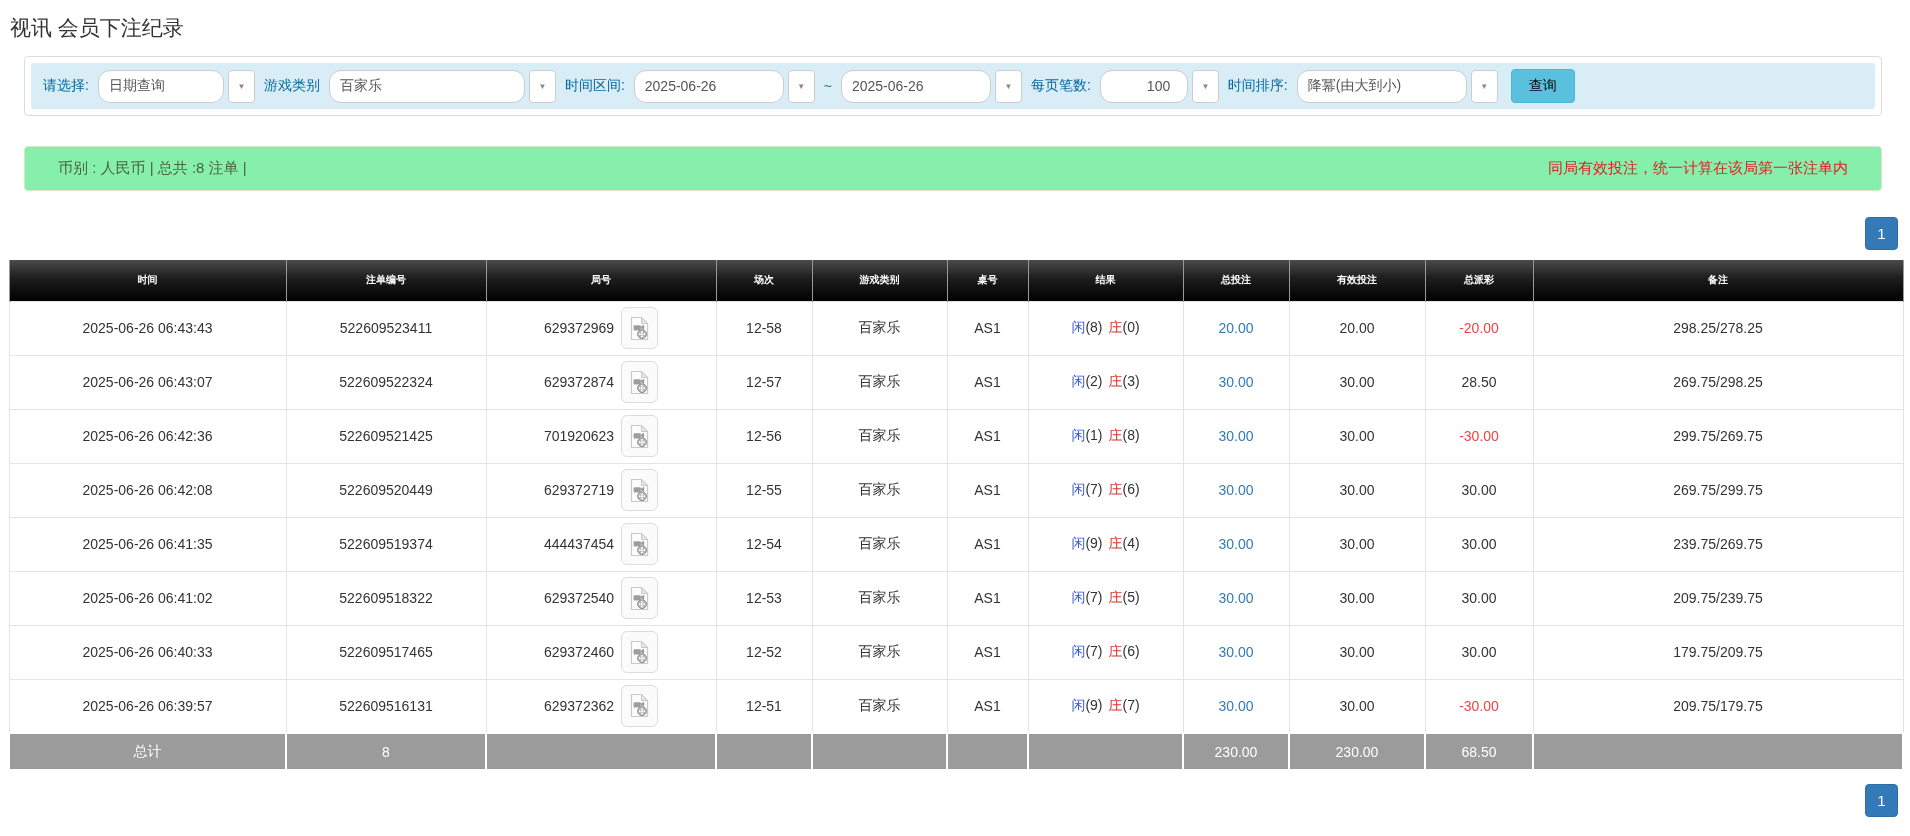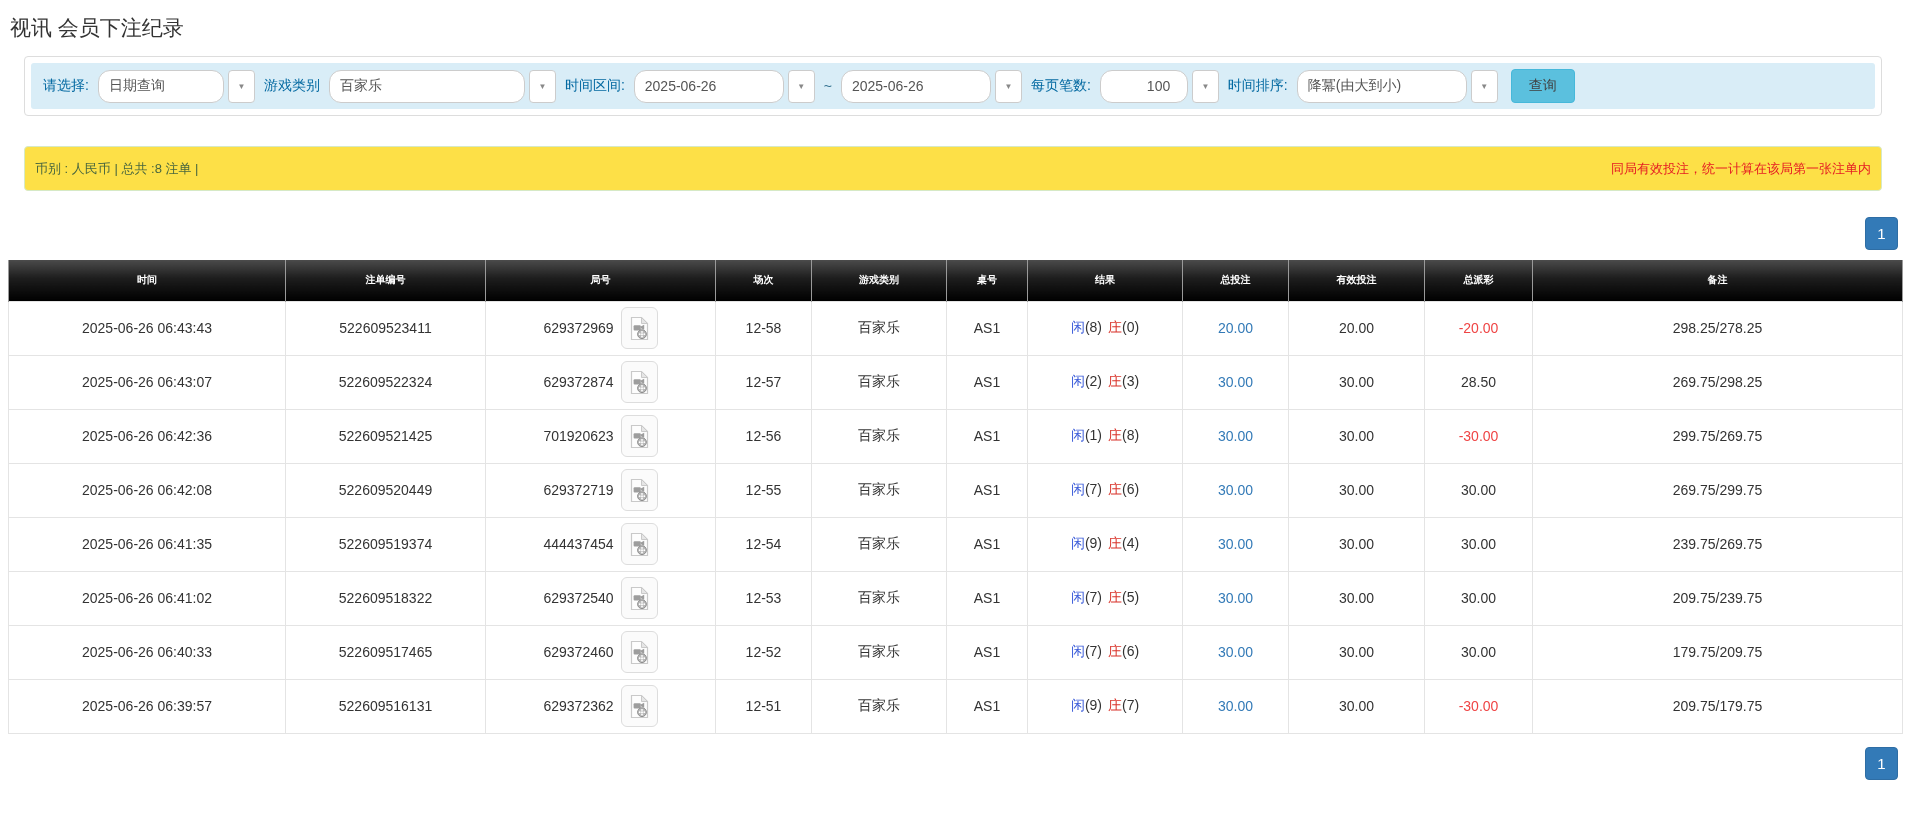--- a/index.html
+++ b/index.html
@@ -12,26 +12,26 @@
   .filter-bar { background:#d9edf7; border-radius:3px; height:46px; display:flex; align-items:center;
     padding:0 12px; gap:9px; font-size:14px; }
   .f-label { color:#0369a1; font-weight:normal; white-space:nowrap; }
   .combo { display:flex; gap:4px; align-items:center; }
   .combo input { height:33px; border:1px solid #ccc; border-radius:12px; padding:0 10px;
     font-size:14px; color:#555; background:#fff; font-family:inherit; }
   .caret-btn { width:27px; height:33px; border:1px solid #ccc; border-radius:4px; background:#fff;
     display:flex; align-items:center; justify-content:center; cursor:pointer; }
   .caret-btn span { font-size:8px; color:#888; }
   .tilde { color:#31708f; }
-  .search-btn { background:#5bc0de; border:1px solid #46b8da; color:#404040; border-radius:4px;
+  .search-btn { background:#5bc0de; border:1px solid #46b8da; color:#000000; border-radius:4px;
     height:34px; padding:0 17px; font-size:14px; margin-left:4px; cursor:pointer; font-family:inherit; }
 
   
-  .summary-bar { margin:30px 28px 0 24px; background:#fde047; border:1px solid #d6e9c6; border-radius:4px;
-    height:45px; display:flex; align-items:center; justify-content:space-between; padding:0 10px; font-size:13px; }
+  .summary-bar { margin:30px 28px 0 24px; background:#86efac; border:1px solid #d6e9c6; border-radius:4px;
+    height:45px; display:flex; align-items:center; justify-content:space-between; padding:0 33px; font-size:15px; }
   .summary-info { color:#48663f; }
   .summary-notice { color:#e51c23; }
 
   
   .pager-row { display:flex; justify-content:flex-end; margin:26px 12px 0 0; }
   .pager-row.bottom { margin-top:13px; }
   .page-btn { width:33px; height:33px; background:#337ab7; border:1px solid #2e6da4; border-radius:4px;
     color:#fff; font-size:15px; display:flex; align-items:center; justify-content:center; cursor:pointer; }
 
   
@@ -381,18 +381,31 @@
     <td>
       <span class="res-player">闲</span><span class="res-num">(9)</span><span class="res-banker">庄</span><span class="res-num">(7)</span>
     </td>
     <td><a class="bet-link">30.00</a></td>
     <td>30.00</td>
     <td class="payout neg">-30.00</td>
     <td>209.75/179.75</td>
   </tr>
     </tbody>
   <tbody>
+    <tr class="sum-row">
+      <td>总计</td>
+      <td>8</td>
+      <td></td>
+        <td></td>
+        <td></td>
+      <td></td>
+        <td></td>
+      <td>230.00</td>
+      <td>230.00</td>
+      <td>68.50</td>
+      <td></td>
+    </tr>
   </tbody>
 </table>
 
 <div class="pager-row bottom">
   <div class="page-btn">1</div>
 </div>
 
 </body></html>

